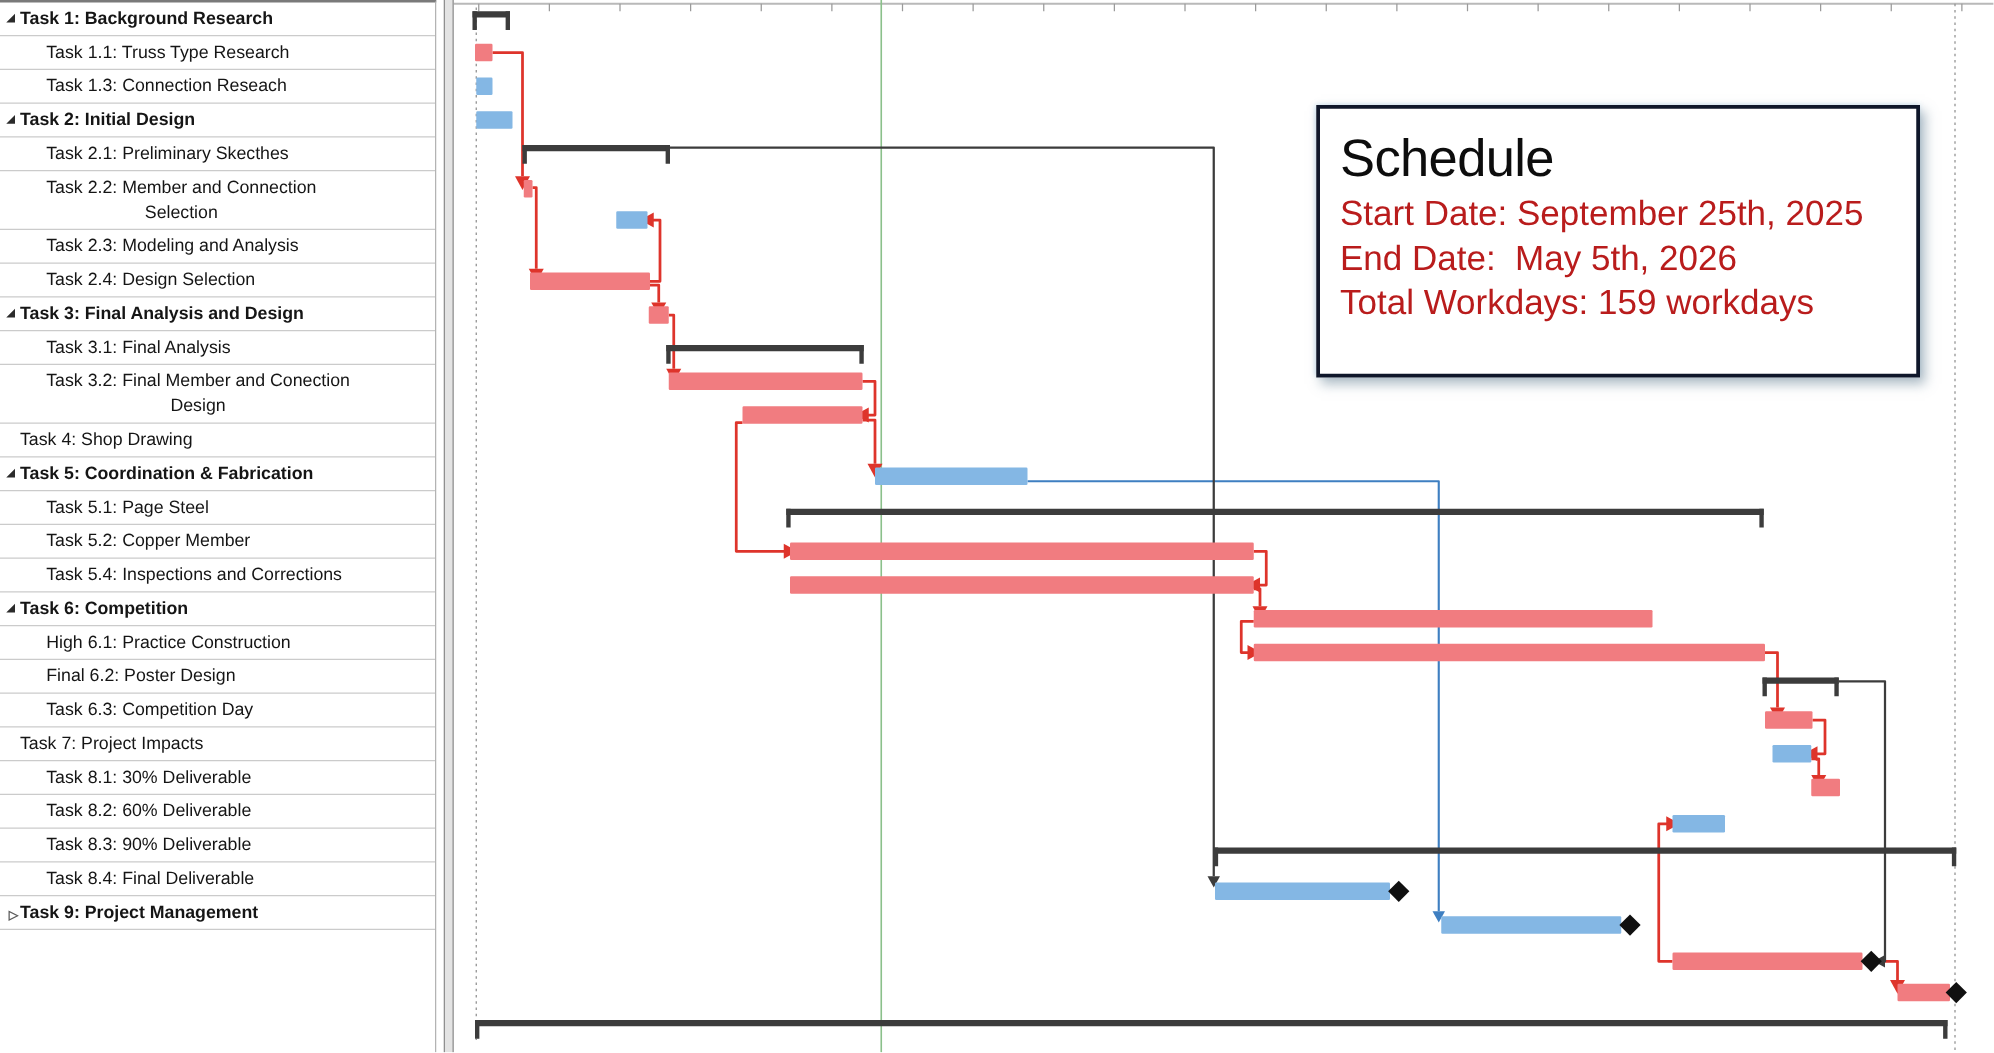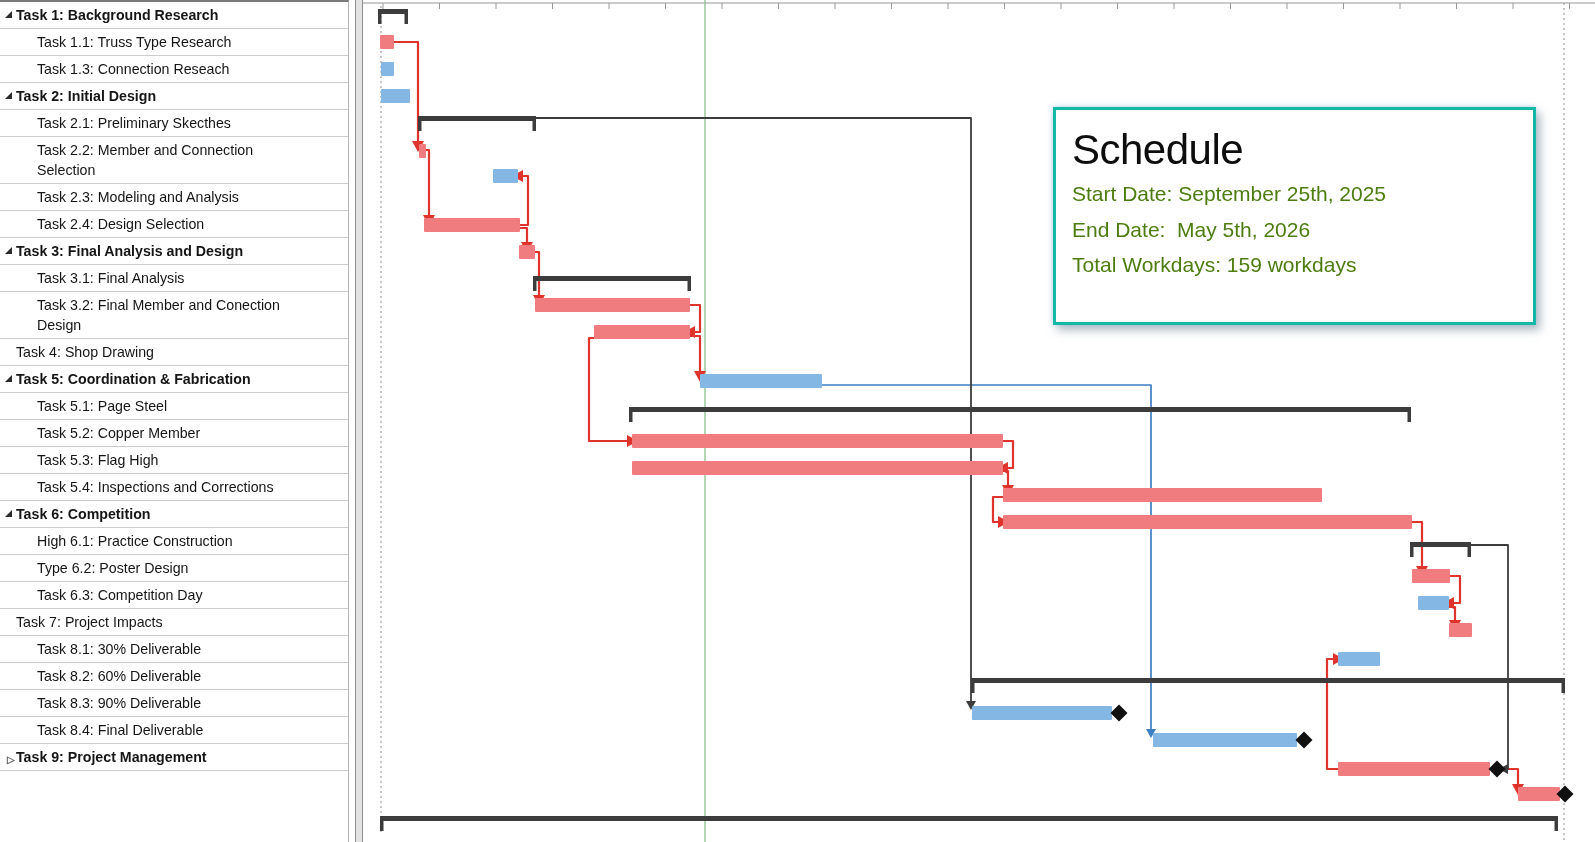--- a/index.html
+++ b/index.html
@@ -11,21 +11,21 @@
   
   #left-panel{
     position:absolute;left:0;top:0;width:349px;height:842px;
     background:#fff;border-right:1px solid #b3b3b3;border-top:2px solid #7a7a7a;
     box-sizing:border-box;
   }
   .row{
     box-sizing:border-box;display:flex;align-items:center;
     border-bottom:1px solid #cbcbcb;min-height:27px;
     padding:3px 4px 3px 16px;line-height:20px;
-    font-size:14.2px;color:#151515;white-space:pre-line;position:relative;
+    font-size:14.2px;color:#151515;white-space:pre-line;position:relative;text-align:center;
   }
   .row.summary{font-weight:bold;}
   .row.sub{padding-left:37px;}
   .marker{position:absolute;left:5px;top:50%;margin-top:-4px;width:0;height:0;}
   .marker.expanded{border-bottom:7px solid #2b2b2b;border-left:7px solid transparent;}
   .marker.collapsed{
     width:0;height:0;border:0;
     border-left:6px solid transparent;border-top:5px solid transparent;border-bottom:5px solid transparent;
     border-left-color:transparent;
   }
@@ -33,30 +33,30 @@
     content:"\25B7";position:absolute;left:-4px;top:-8px;font-size:10px;color:#5a5a5a;
   }
   
   #splitter{
     position:absolute;left:355px;top:0;width:8px;height:842px;
     background:#e3e3e3;border-left:1px solid #8f8f8f;border-right:1px solid #8f8f8f;
     box-sizing:border-box;
   }
   
   #schedule-box{
-    position:absolute;left:1053px;top:107px;width:483px;height:218px;
+    position:absolute;left:1053px;top:84px;width:483px;height:218px;
     box-sizing:border-box;background:#fff;
-    border:3px solid #14b8a6;
+    border:3px solid #0f172a;
     box-shadow:4px 5px 9px rgba(90,120,140,.5), -1px -1px 4px rgba(120,180,220,.35);
     padding:14px 16px 0 16px;
   }
   #schedule-title{
     font-size:42px;line-height:52px;color:#0d0d0d;letter-spacing:-.5px;
   }
-  .schedule-line{font-size:21px;line-height:35.5px;color:#4d7c0f;white-space:pre;}
+  .schedule-line{font-size:28px;line-height:35.5px;color:#b91c1c;white-space:pre;}
 </style>
 </head>
 <body>
 
 <div id="app">
 
   <svg id="chart-svg" width="1595" height="842" viewBox="0 0 1595 842">
       <line x1="357" y1="3" x2="1595" y2="3" stroke="#b9b9b9" stroke-width="1.5"></line>
       <line x1="383" y1="3" x2="383" y2="9" stroke="#9a9a9a" stroke-width="1"></line>
       <line x1="439.5" y1="3" x2="439.5" y2="9" stroke="#9a9a9a" stroke-width="1"></line>
@@ -181,25 +181,24 @@
       <div class="row sub"><span>Task 2.3: Modeling and Analysis</span></div>
       <div class="row sub"><span>Task 2.4: Design Selection</span></div>
       <div class="row summary"><span class="marker expanded"></span><span>Task 3: Final Analysis and Design</span></div>
       <div class="row sub"><span>Task 3.1: Final Analysis</span></div>
       <div class="row sub"><span>Task 3.2: Final Member and Conection
 Design</span></div>
       <div class="row plain"><span>Task 4: Shop Drawing</span></div>
       <div class="row summary"><span class="marker expanded"></span><span>Task 5: Coordination &amp; Fabrication</span></div>
       <div class="row sub"><span>Task 5.1: Page Steel</span></div>
       <div class="row sub"><span>Task 5.2: Copper Member</span></div>
-      <div class="row sub"><span>Task 5.3: Flag High</span></div>
       <div class="row sub"><span>Task 5.4: Inspections and Corrections</span></div>
       <div class="row summary"><span class="marker expanded"></span><span>Task 6: Competition</span></div>
       <div class="row sub"><span>High 6.1: Practice Construction</span></div>
-      <div class="row sub"><span>Type 6.2: Poster Design</span></div>
+      <div class="row sub"><span>Final 6.2: Poster Design</span></div>
       <div class="row sub"><span>Task 6.3: Competition Day</span></div>
       <div class="row plain"><span>Task 7: Project Impacts</span></div>
       <div class="row sub"><span>Task 8.1: 30% Deliverable</span></div>
       <div class="row sub"><span>Task 8.2: 60% Deliverable</span></div>
       <div class="row sub"><span>Task 8.3: 90% Deliverable</span></div>
       <div class="row sub"><span>Task 8.4: Final Deliverable</span></div>
       <div class="row summary"><span class="marker collapsed"></span><span>Task 9: Project Management</span></div>
     </div>
 
   <div id="splitter"></div>

